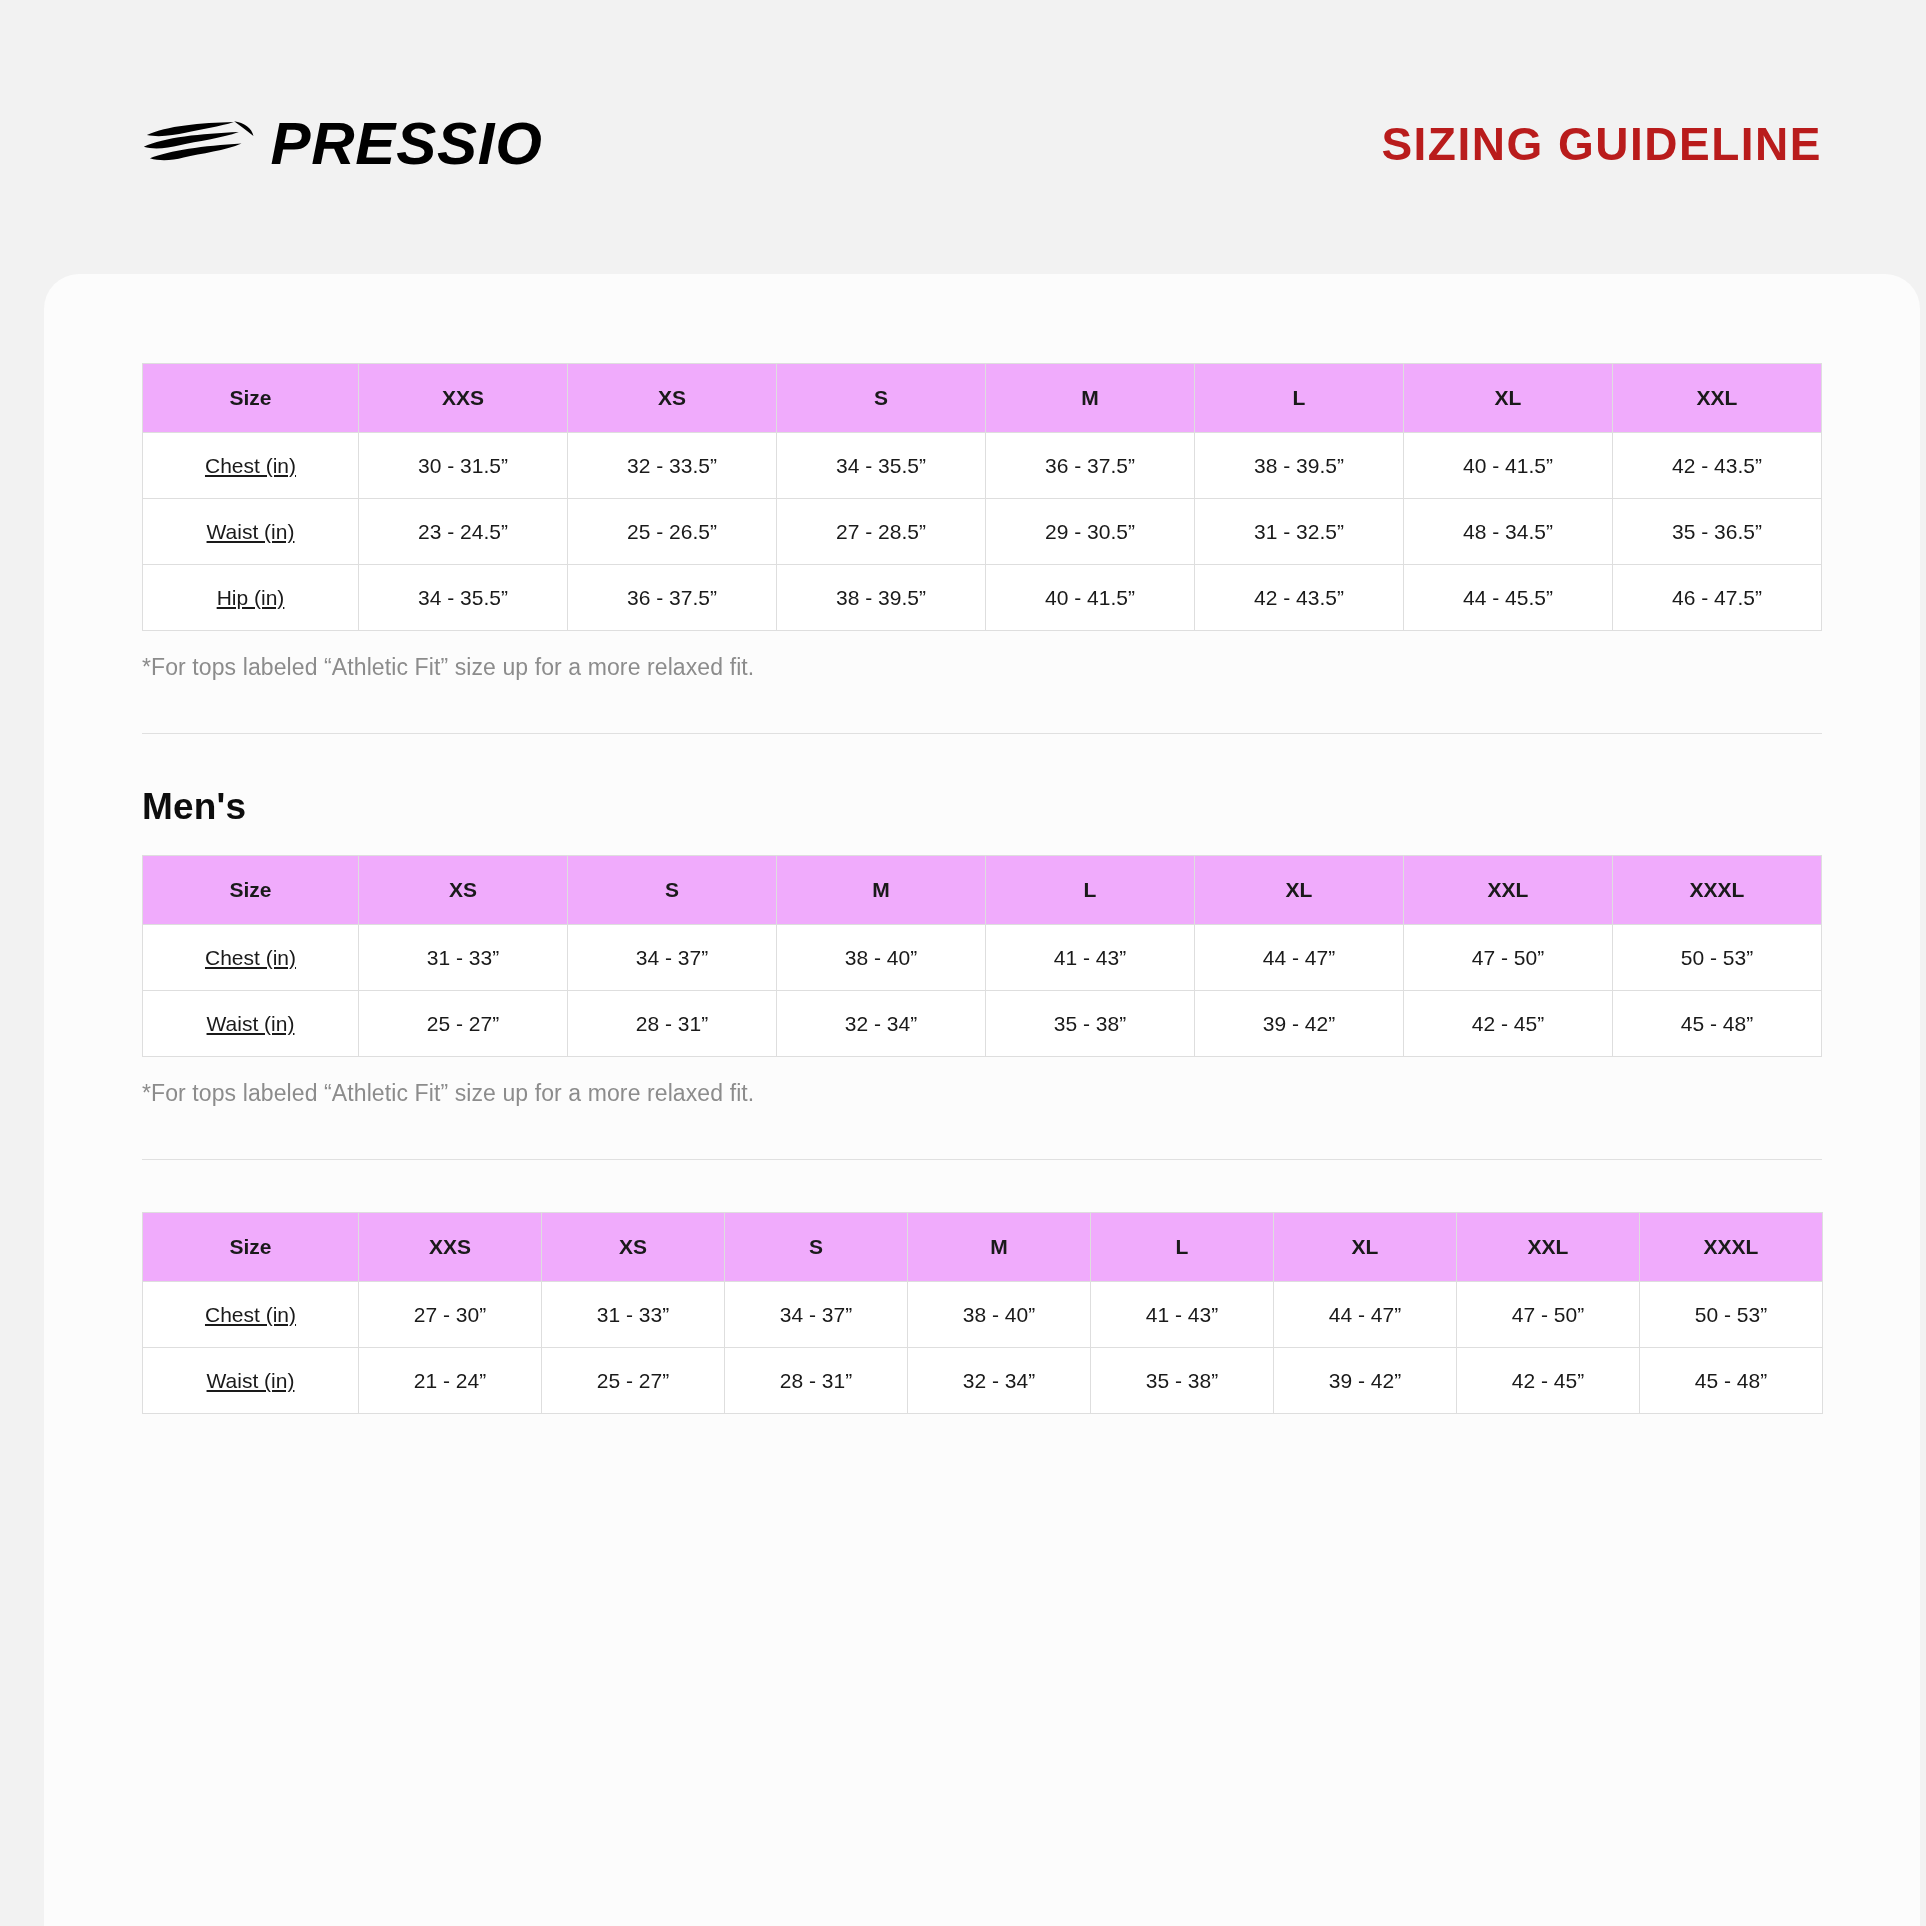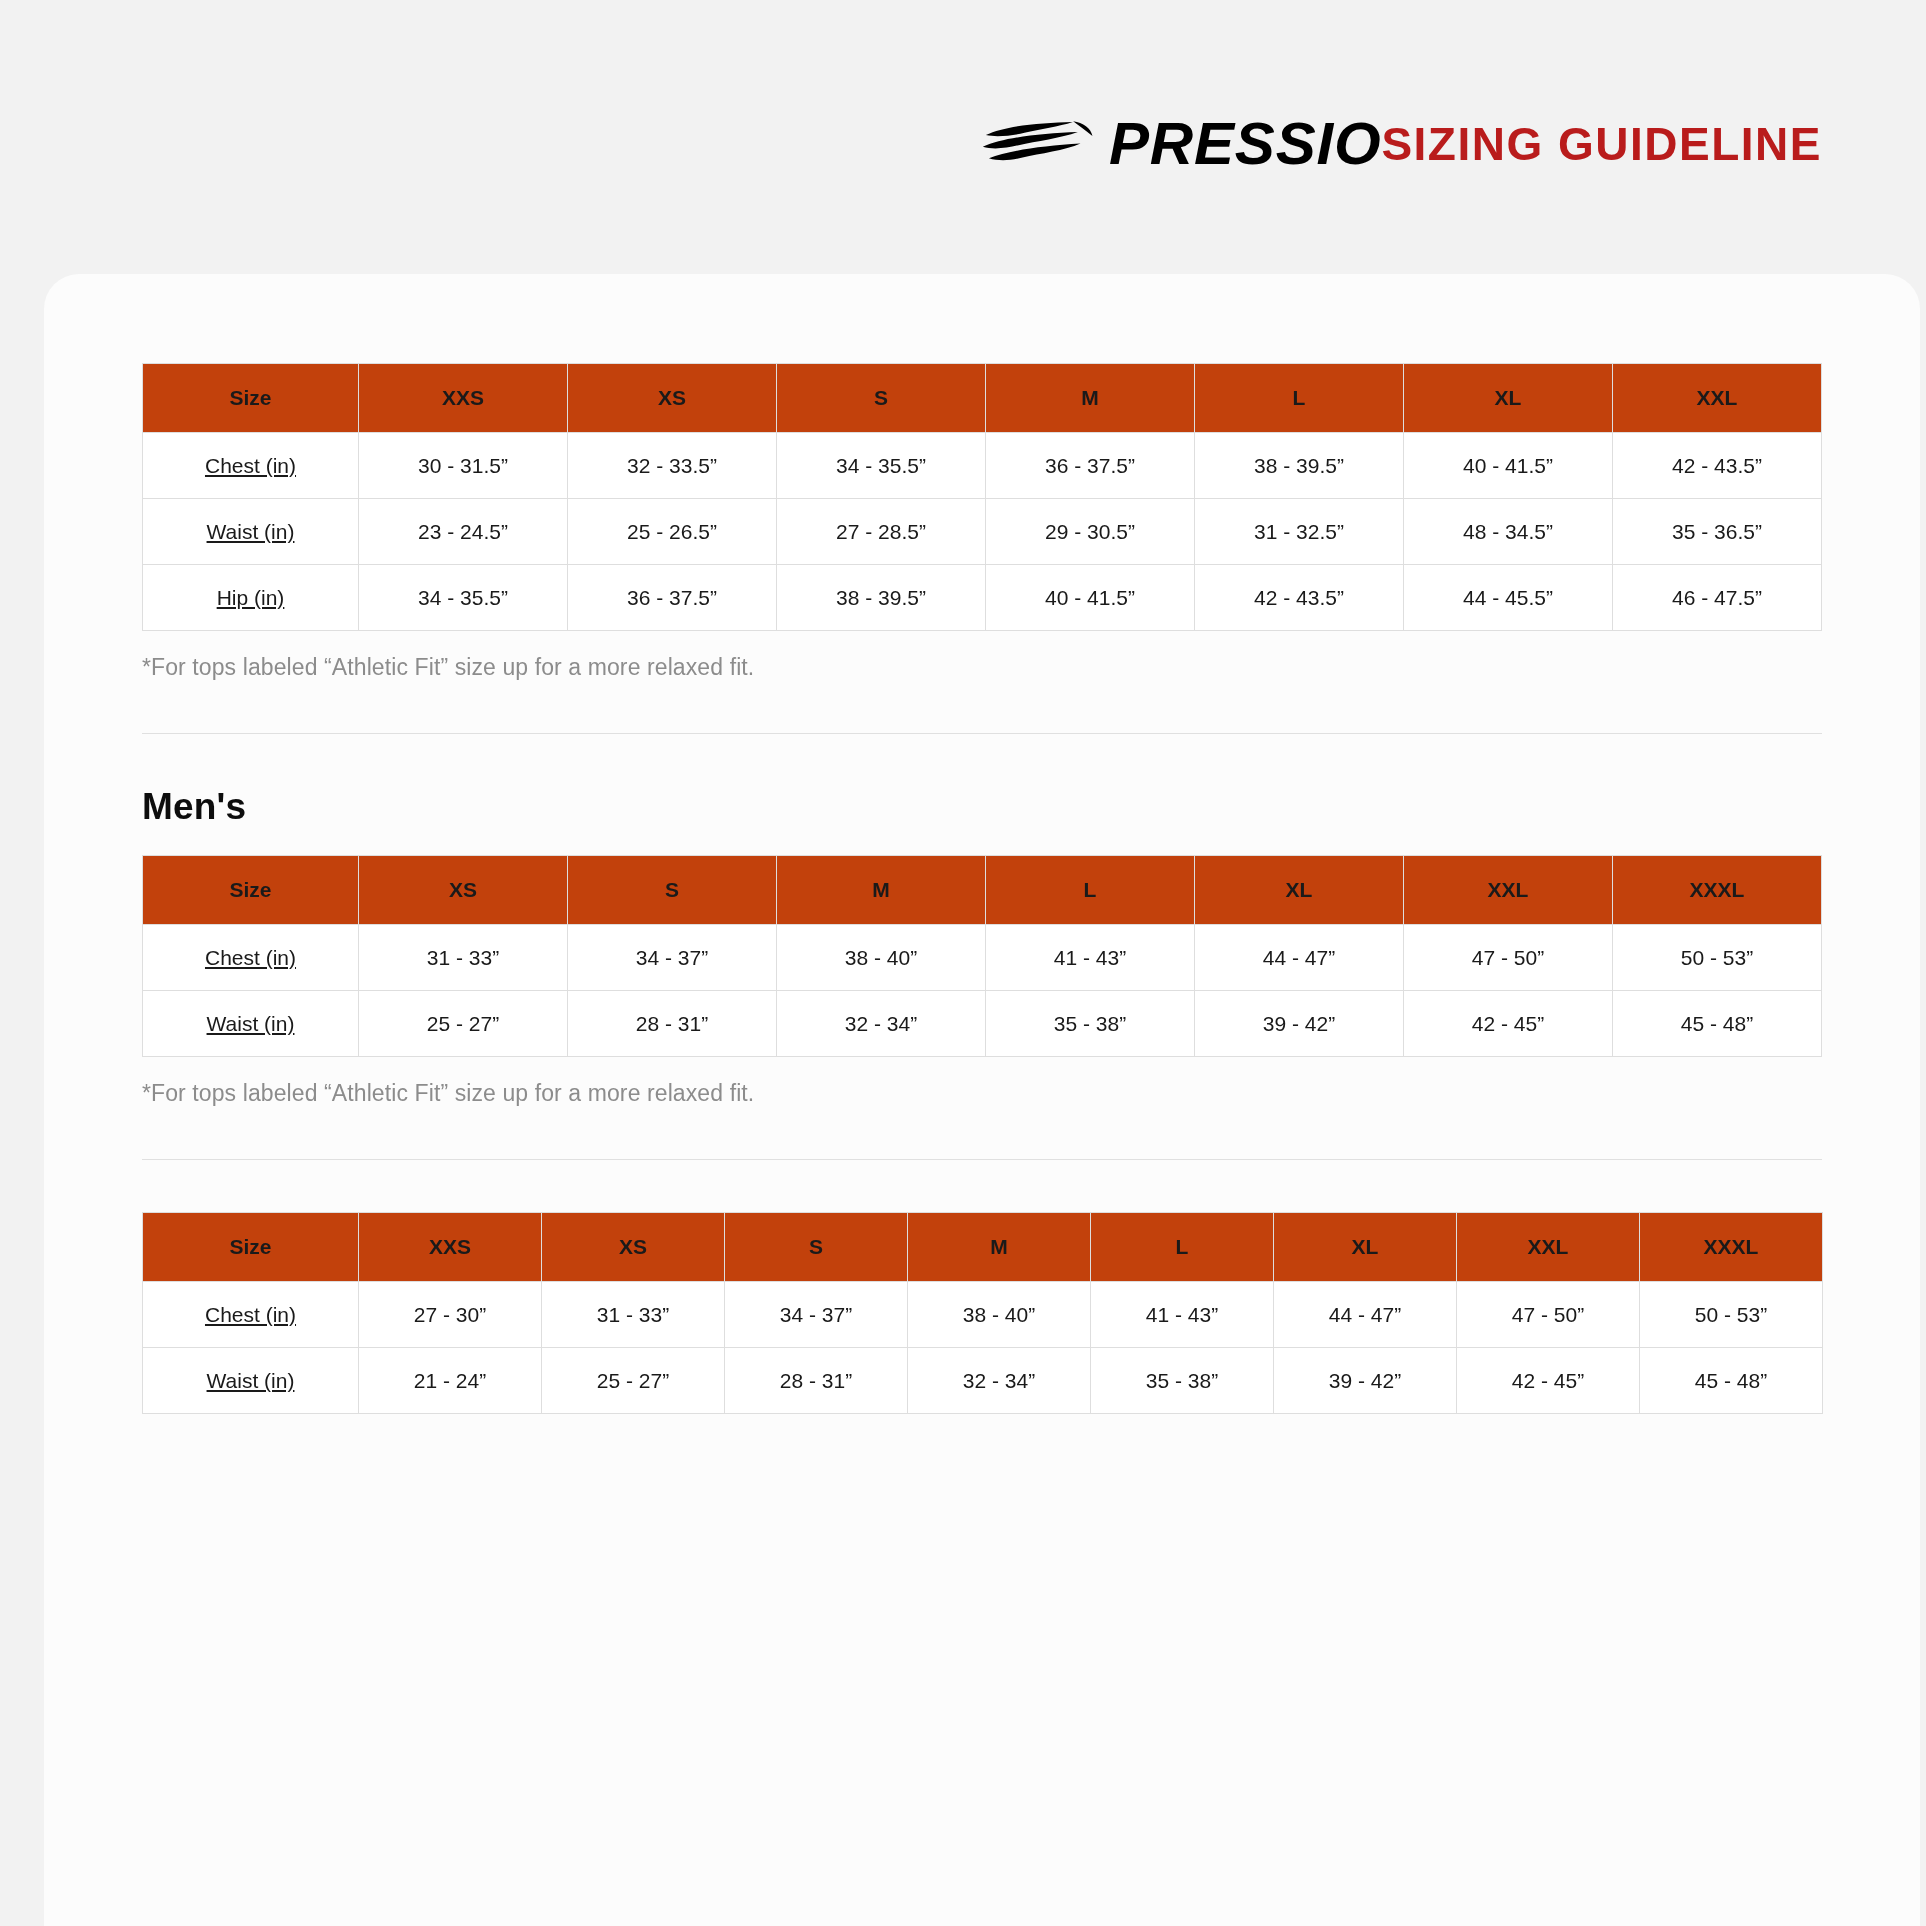--- a/index.html
+++ b/index.html
@@ -25,21 +25,21 @@
 
   
   .header {
     position: absolute;
     top: 96px;
     left: 143px;
     right: 143px;
     height: 96px;
     display: flex;
     align-items: center;
-    justify-content: flex-end;
+    justify-content: space-between;
   }
 
   .brand {
     display: flex;
     align-items: center;
     gap: 15.4px;
   }
   .brand-mark {
     width: 112px;
     height: 58px;
@@ -105,21 +105,21 @@
     border: 0.8px solid #dedede;
     text-align: center;
     font-size: 21px;
     color: #1a1a1a;
     height: 66px;
     padding: 0 3.9px;
     box-sizing: border-box;
     font-weight: 400;
   }
   table.size-table thead th {
-    background: #c2410c;
+    background: #f0abfc;
     font-weight: 700;
     height: 69px;
   }
   table.size-table tbody td.rowlabel {
     font-weight: 400;
     text-decoration: underline;
   }
 
   .footnote {
     font-size: 23px;

